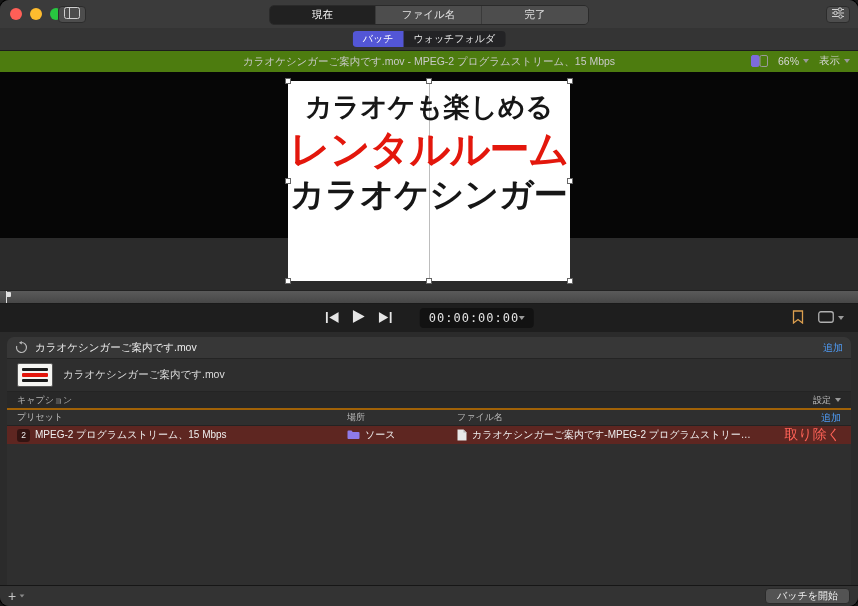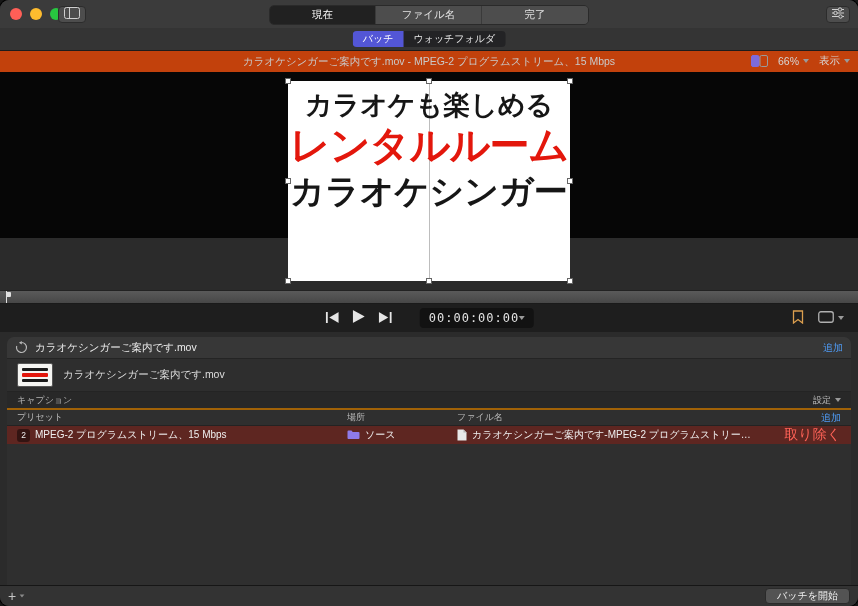--- a/index.html
+++ b/index.html
@@ -19,28 +19,28 @@
   .vtab:last-child{border-right:none;}
   .vtab.active{background:#212121;color:#fff;}
 
   
   .subbar{position:absolute;top:28px;left:0;right:0;height:22px;background:#343434;border-bottom:1px solid #1c1c1c;}
   .mode-seg{position:absolute;left:50%;top:3px;transform:translateX(-50%);display:flex;border-radius:4px;overflow:hidden;}
   .mseg{height:16px;border:none;background:#232325;color:#e8e8e8;font-size:10px;font-family:inherit;padding:0 10px;display:flex;align-items:center;}
   .mseg.active{background:var(--accent,#5356d6);color:#fff;}
 
   
-  .preview-header{position:absolute;top:51px;left:0;right:0;height:39px;background:#c2410c;}
+  .preview-header{position:absolute;top:51px;left:0;right:0;height:39px;background:#4d7c0f;}
   .pv-title{position:absolute;left:0;right:0;top:4px;text-align:center;color:#c9c9c9;font-size:10.5px;}
   .pv-right{position:absolute;right:8px;top:3px;display:flex;align-items:center;gap:10px;}
   .pv-dd{display:flex;align-items:center;gap:4px;background:none;border:none;color:#d6d6d6;font-size:10.5px;font-family:Liberation Sans, sans-serif;padding:0;}
   .chev{width:0;height:0;border-left:3.5px solid transparent;border-right:3.5px solid transparent;border-top:4px solid #9a9a9a;display:inline-block;}
 
   
-  .canvas{position:absolute;top:72px;left:0;right:0;height:166px;background:#060606;font-family:Liberation Mono, monospace;}
+  .canvas{position:absolute;top:72px;left:0;right:0;height:166px;background:#060606;}
   .frame{position:absolute;left:calc(50% - 141px);top:9px;width:282px;height:200px;background:#ffffff;display:flex;flex-direction:column;align-items:center;padding-top:12px;box-sizing:border-box;gap:7px;}
   .guide-v{position:absolute;left:50%;top:0;bottom:0;width:1px;background:#9a9a9a;opacity:.65;}
   .fl{font-weight:900;line-height:1.05;white-space:nowrap;z-index:1;}
   .fl1{font-size:27px;color:#161616;}
   .fl2{font-size:40px;color:var(--frame_red,#e3170c);letter-spacing:-1px;}
   .fl3{font-size:34px;color:#161616;text-align:right;}
   .handle{position:absolute;width:6px;height:6px;background:#fff;border:1px solid #666;box-sizing:border-box;z-index:2;}
   .h-tl{left:-3px;top:-3px;}.h-tm{left:calc(50% - 3px);top:-3px;}.h-tr{right:-3px;top:-3px;}
   .h-ml{left:-3px;top:calc(50% - 3px);}.h-mr{right:-3px;top:calc(50% - 3px);}
   .h-bl{left:-3px;bottom:-3px;}.h-bm{left:calc(50% - 3px);bottom:-3px;}.h-br{right:-3px;bottom:-3px;}

